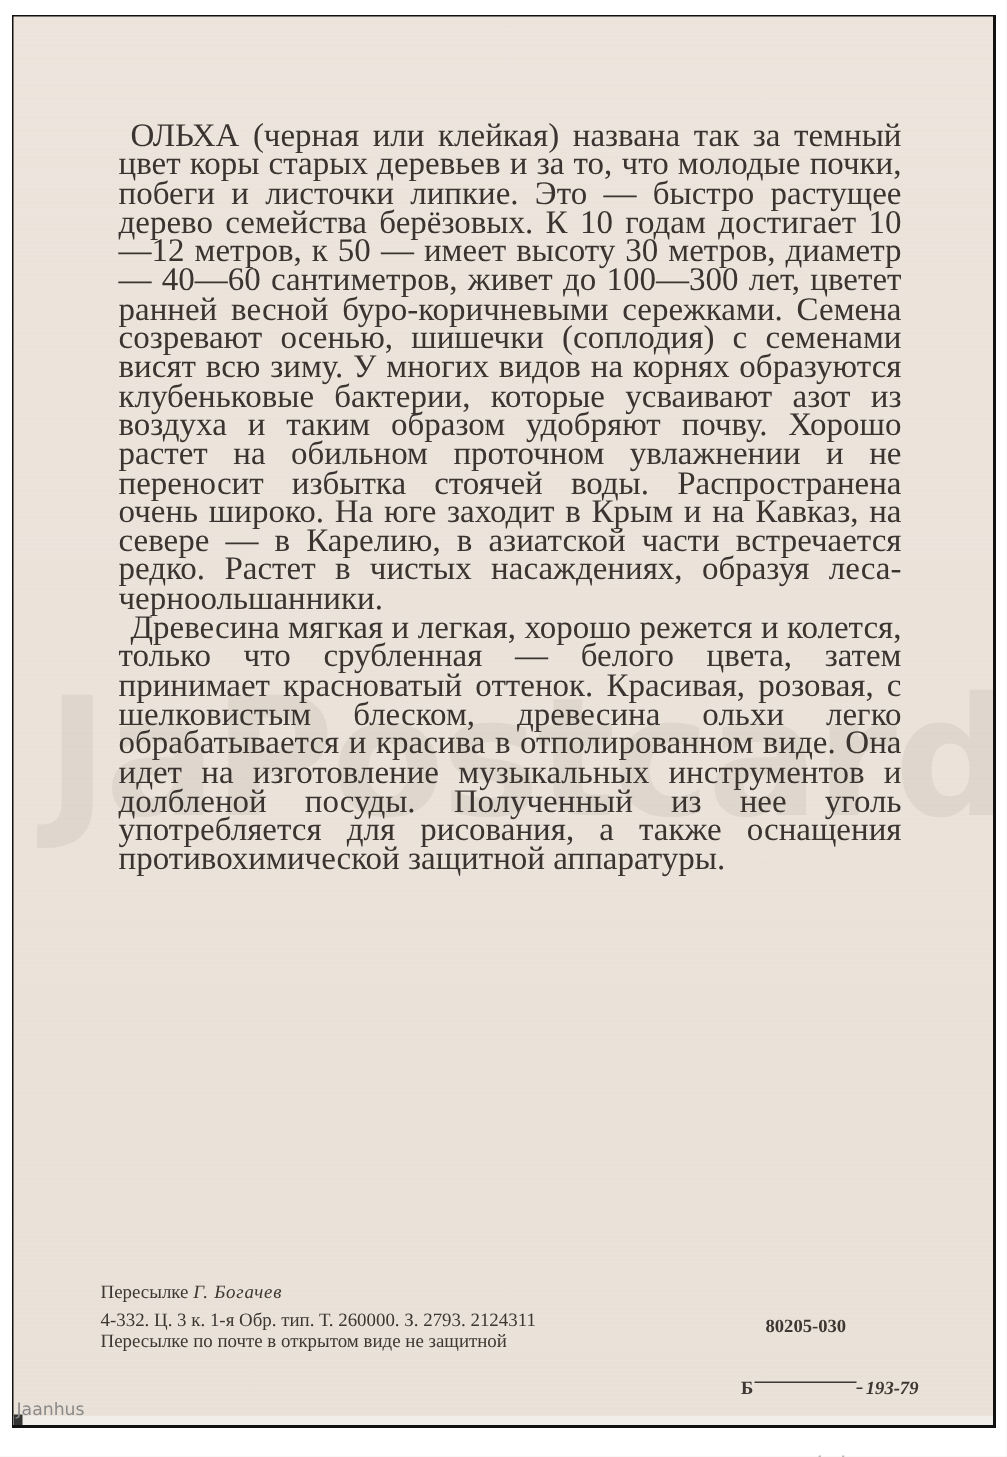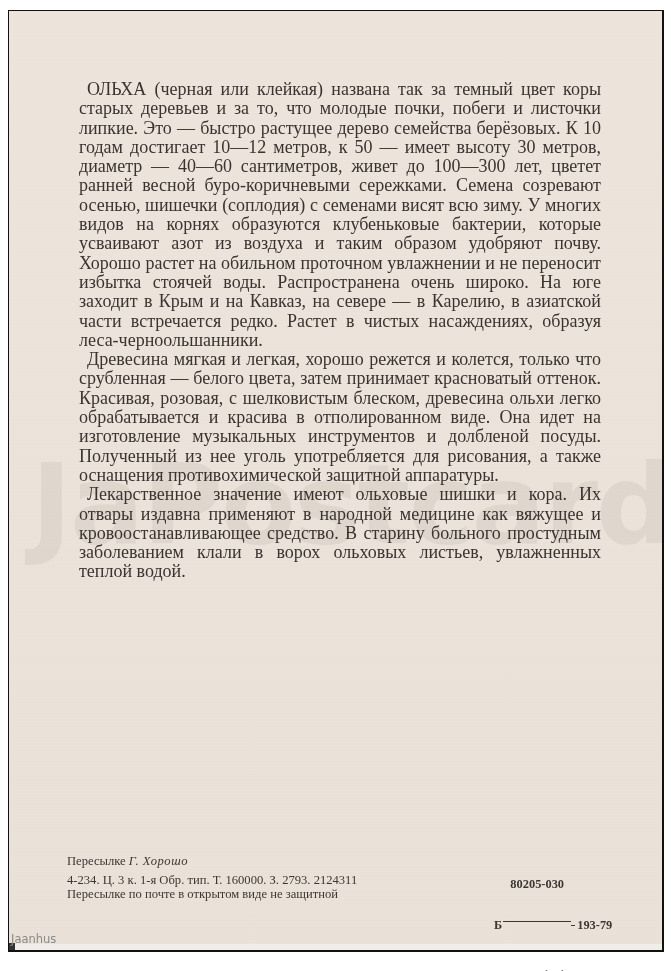--- a/index.html
+++ b/index.html
@@ -56,21 +56,21 @@
       color: rgba(120, 110, 100, 0.10);
       white-space: nowrap;
       pointer-events: none;
     }
     .body-text {
       position: absolute;
       left: 70px;
       top: 69px;
       width: 522px;
       color: #3a3330;
-      font-size: 18px;
+      font-size: 22px;
       line-height: 19.3px;
       text-align: justify;
       hyphens: manual;
     }
     .body-text p {
       margin: 0;
       text-indent: 8px;
     }
     .footer {
       position: absolute;
@@ -131,20 +131,21 @@
     }
     .fraction .den {
       line-height: 17px;
       padding-top: 3px;
     }
     .tail {
       margin-left: 0;
       padding-top: 2px;
       display: flex;
       align-items: center;
+      font-style: italic;
     }
     .tail .line {
       display: inline-block;
       width: 4px;
       border-top: 1px solid #3d3632;
       margin-right: 2px;
     }
     .site-credit-left {
       position: absolute;
       left: 11px;
@@ -166,29 +167,28 @@
   </style>
 </head>
 <body>
 
 <div class="card">
   <div class="watermark">JaPostcards</div>
 
   <div class="body-text">
     <p>ОЛЬХА (черная или клейкая) названа так за темный цвет коры старых деревьев и за то, что молодые почки, побеги и листочки липкие. Это — быстро растущее дерево семейства берёзовых. К 10 годам достигает 10—12 метров, к 50 — имеет высоту 30 метров, диаметр — 40—60 сантиметров, живет до 100—300 лет, цветет ранней весной буро-коричневыми сереж­ками. Семена созревают осенью, шишечки (соплодия) с семе­нами висят всю зиму. У многих видов на корнях образуются клубеньковые бактерии, которые усваивают азот из воздуха и таким образом удобряют почву. Хорошо растет на обильном проточном увлажнении и не переносит избытка стоячей воды. Распространена очень широко. На юге заходит в Крым и на Кавказ, на севере — в Карелию, в азиатской части встречается редко. Растет в чистых насаждениях, образуя леса-черноольшанники.</p>
     <p>Древесина мягкая и легкая, хорошо режется и колется, только что срубленная — белого цвета, затем принимает красноватый оттенок. Красивая, розовая, с шелковистым блеском, древесина ольхи легко обрабатывается и красива в отполированном виде. Она идет на изготовление музыкальных инструментов и долбленой посуды. Полученный из нее уголь употребляется для рисования, а также оснащения противохи­мической защитной аппаратуры.</p>
-    <p>Лекарственное значение имеют ольховые шишки и кора. Их отвары издавна применяют в народной медицине как вяжущее и кровоостанавливающее средство. В старину больного про­студным заболеванием клали в ворох ольховых листьев, увлажненных теплой водой.</p>
   </div>
 
   <div class="footer">
     <div class="artist">
       <span>Пересылке</span>
-      <span class="name">Г. Хорошо</span>
+      <span class="name">Г. Богачев</span>
     </div>
-    <div>4-234. Ц. 3 к. 1-я Обр. тип. Т. 160000. З. 2793. 2124311</div>
+    <div>4-332. Ц. 3 к. 1-я Обр. тип. Т. 260000. З. 2793. 2124311</div>
     <div>Пересылке по почте в открытом виде не защитной</div>
   </div>
 
   <div class="index-code">
     <span class="letter">Б</span>
     <div class="fraction">
       <span class="num">80205-030</span>
       <span class="bar"></span>
       <span class="den">024(01)-79</span>
     </div>

